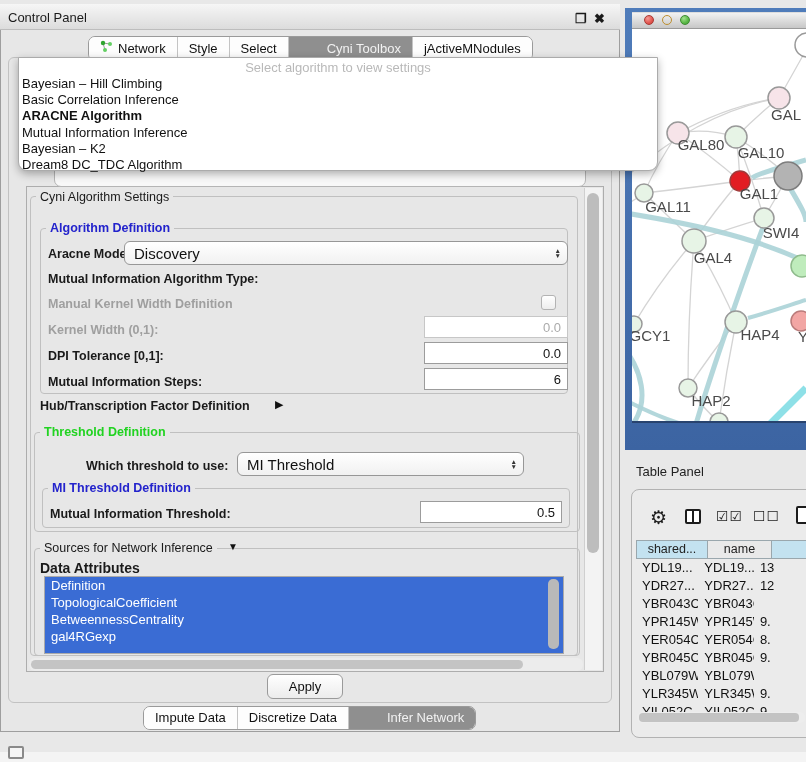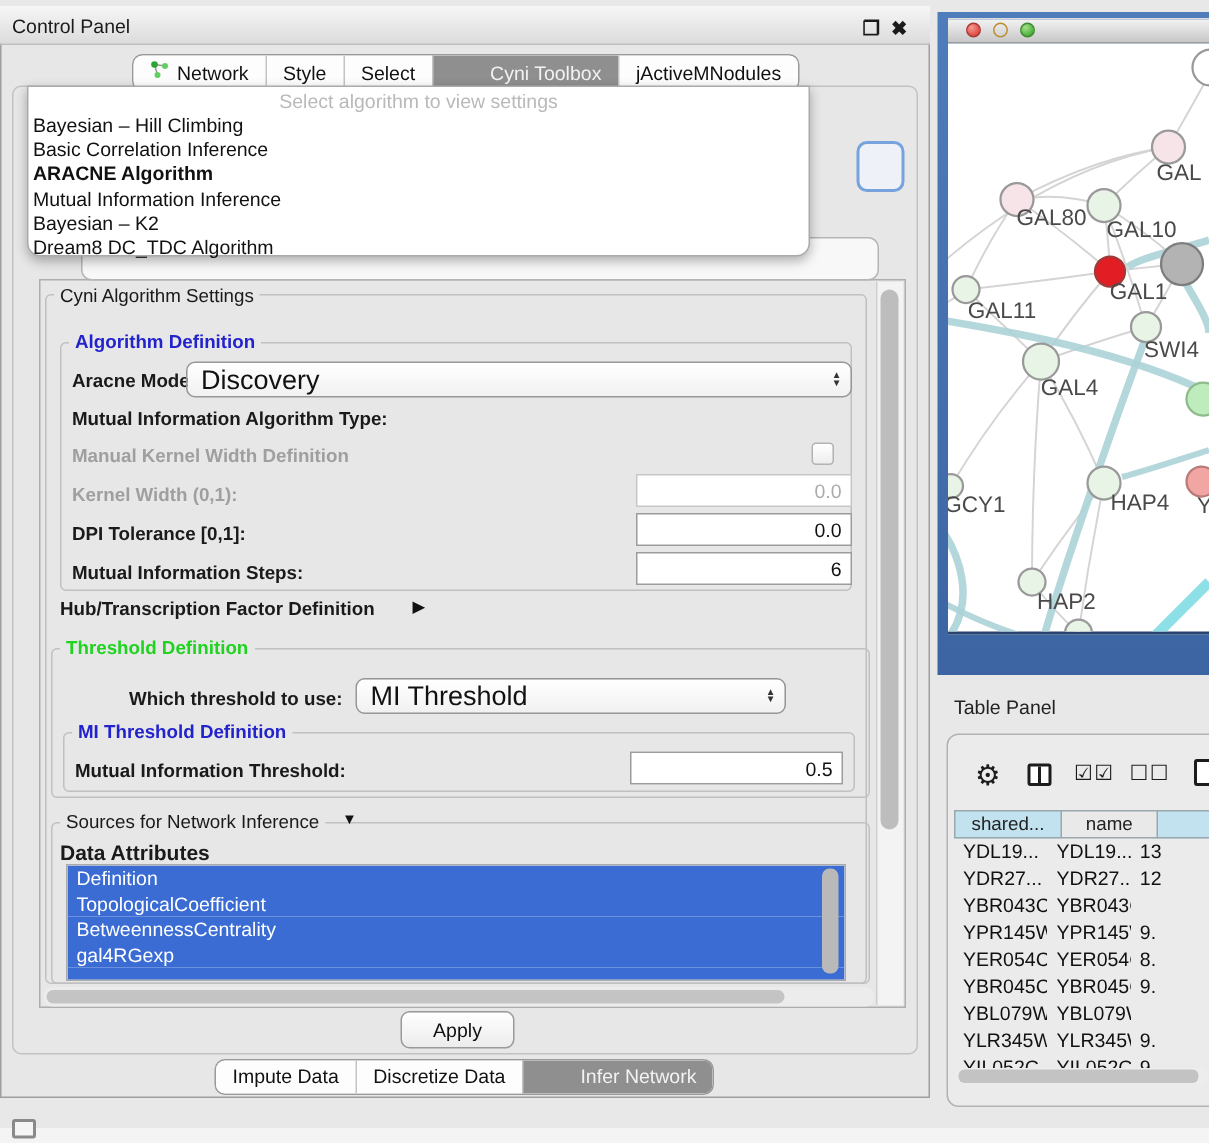--- a/index.html
+++ b/index.html
@@ -13,21 +13,21 @@
   .winbtn{top:11px;font-size:13px;color:#1a1a1a;font-weight:bold;cursor:default;}
   .content-frame{left:8px;top:57px;width:604px;height:646px;border:1px solid #c2c2c2;border-radius:6px;box-sizing:border-box;background:#e7e7e7;}
   
   .tabgroup{display:flex;border:1px solid #9a9a9a;border-radius:7px;overflow:hidden;background:#fdfdfd;z-index:20;}
   .tab{padding:3px 11px 4px 11px;font-size:13px;color:#111;display:flex;align-items:center;gap:5px;border-left:1px solid #c4c4c4;background:#fdfdfd;white-space:nowrap;}
   .tab:first-child{border-left:none;}
   .tab.sel{background:#8f8f8f;color:#f2f2f2;padding-left:38px;}
   .toptabs{left:88px;top:36px;}
   .bottabs{left:143px;top:706px;}
   
-  .popup{left:18px;top:57px;width:522px;height:114px;background:#fff;border:1px solid #ababab;border-radius:0 0 9px 9px;box-shadow:0 3px 8px rgba(0,0,0,.3);z-index:40;box-sizing:border-box;padding-top:2px;}
+  .popup{left:18px;top:57px;width:640px;height:114px;background:#fff;border:1px solid #ababab;border-radius:0 0 9px 9px;box-shadow:0 3px 8px rgba(0,0,0,.3);z-index:40;box-sizing:border-box;padding-top:2px;}
   .popup .hint{display:block;text-align:center;color:#b9b9b9;font-size:13px;line-height:16px;}
   .pitem{font-size:13px;color:#111;line-height:16.2px;padding-left:3px;white-space:nowrap;}
   .pitem.bold{font-weight:bold;}
   
   .combo-sliver-right{left:571px;top:94px;width:32px;height:34px;border:2px solid #76a3de;border-radius:7px;background:#eef2f8;z-index:5;box-sizing:border-box;}
   .combo-sliver-bottom{left:54px;top:158px;width:532px;height:29px;border:1px solid #b5b5b5;border-radius:7px;background:#f8f8f8;z-index:4;box-sizing:border-box;}
   
   .settings-frame{left:26px;top:186px;width:578px;height:486px;border:1px solid #adadad;background:#e7e7e7;box-sizing:border-box;}
   .vscroll-track{left:584px;top:188px;width:18px;height:482px;background:#f3f3f3;border-left:1px solid #cfcfcf;box-sizing:border-box;}
   .vscroll-thumb{left:587px;top:193px;width:12px;height:360px;background:#bdbdbd;border-radius:6px;}
@@ -36,21 +36,21 @@
   
   .fs{border:1px solid #c0c0c0;border-radius:4px;box-sizing:border-box;}
   .legend{font-size:12.5px;background:#e7e7e7;padding:0 4px;white-space:nowrap;z-index:3;}
   .legend.plain{color:#1a1a1a;}
   .legend.blue{color:#2323cc;font-weight:bold;}
   .legend.green{color:#21d321;font-weight:bold;}
   .lbl{font-size:12.5px;font-weight:bold;color:#1a1a1a;white-space:nowrap;}
   .lbl.dis{color:#9f9f9f;}
   
   .combo{background:linear-gradient(#ffffff,#f1f1f1);border:1px solid #979797;border-radius:6px;display:flex;align-items:center;box-sizing:border-box;padding:0 6px 0 9px;}
-  .combo .cval{flex:1;font-size:18px;color:#111;}
+  .combo .cval{flex:1;font-size:15px;color:#111;}
   .stepper{display:flex;flex-direction:column;align-items:center;line-height:5.5px;font-size:6.5px;color:#333;}
   
   .tfield{background:#fff;border:1px solid #9c9c9c;box-sizing:border-box;display:flex;align-items:center;justify-content:flex-end;padding-right:6px;font-size:13px;color:#111;}
   .tfield.dis{border-color:#c7c7c7;color:#ababab;}
   .checkbox{width:15px;height:15px;border:1px solid #b3b3b3;border-radius:3px;background:linear-gradient(#fff,#ededed);box-sizing:border-box;}
   .arrowglyph{font-size:11px;color:#111;}
   
   .attrlist{left:44px;top:576px;width:520px;height:78px;background:#fff;border:1px solid #aaa;box-sizing:border-box;overflow:hidden;}
   .litem{height:17px;line-height:17px;background:#3a6cd4;color:#fff;font-size:13px;padding-left:6px;}
   .attrscroll{left:548px;top:579px;width:11px;height:70px;background:#b9b9b9;border-radius:5px;z-index:6;}

